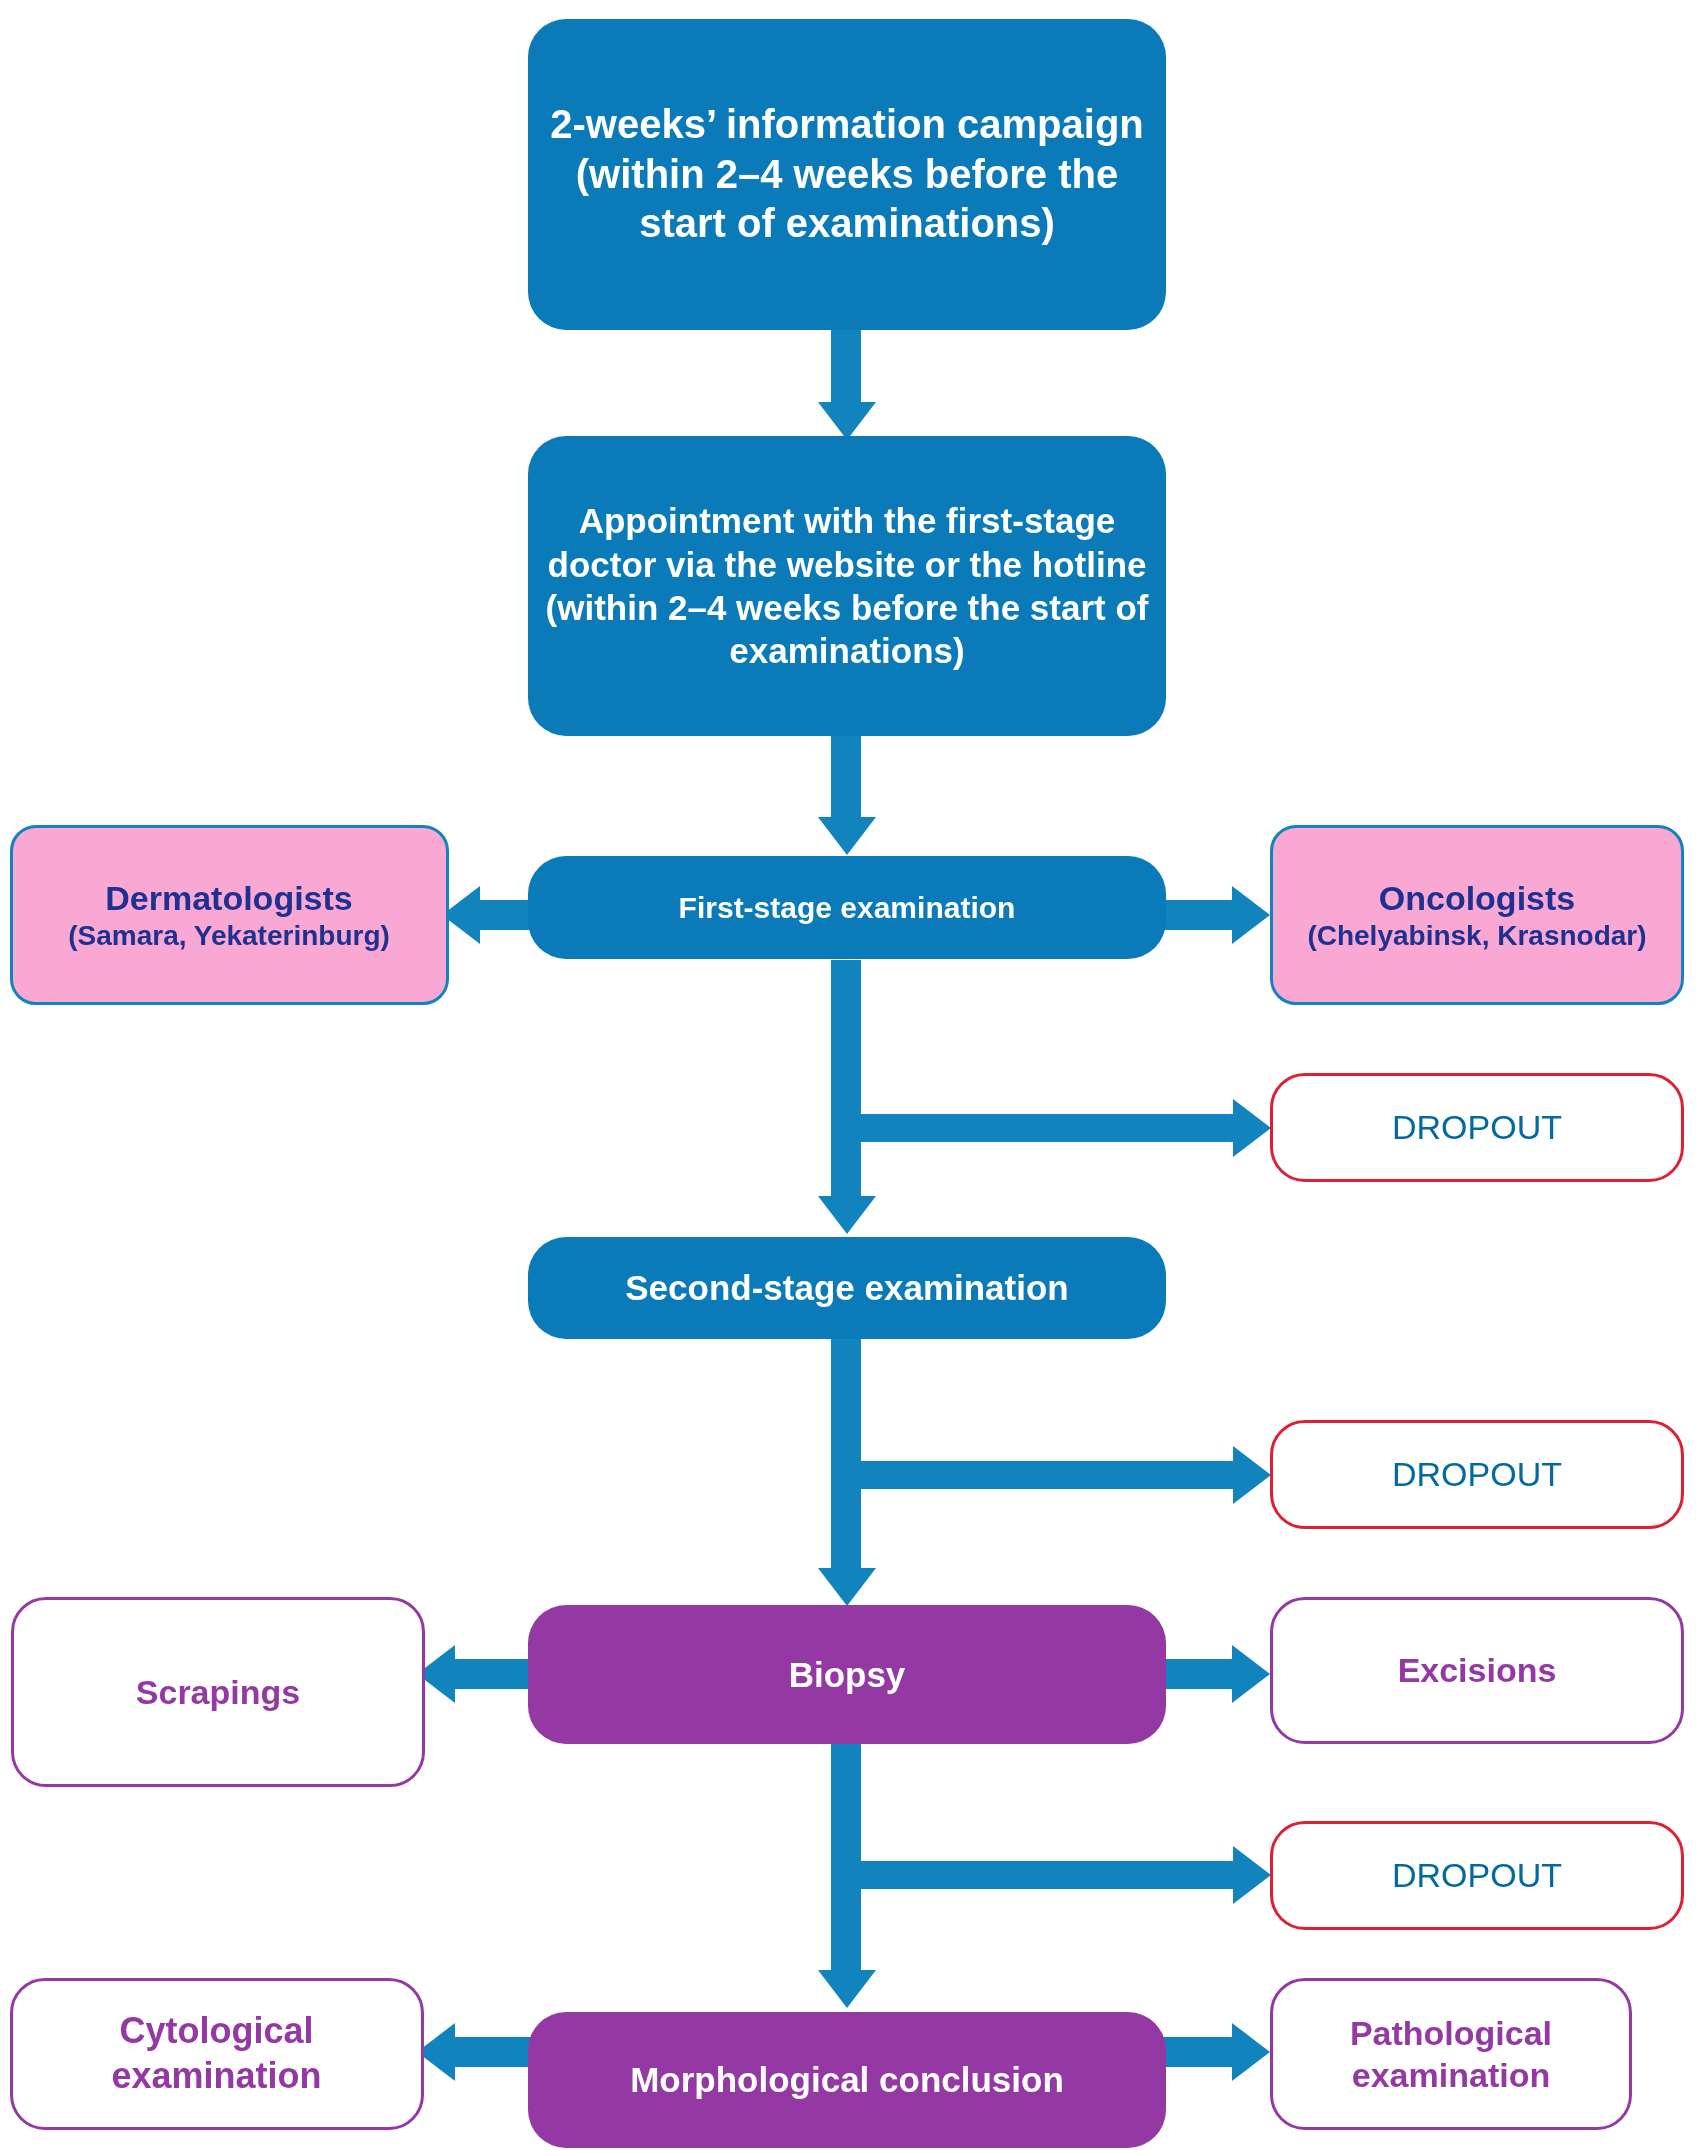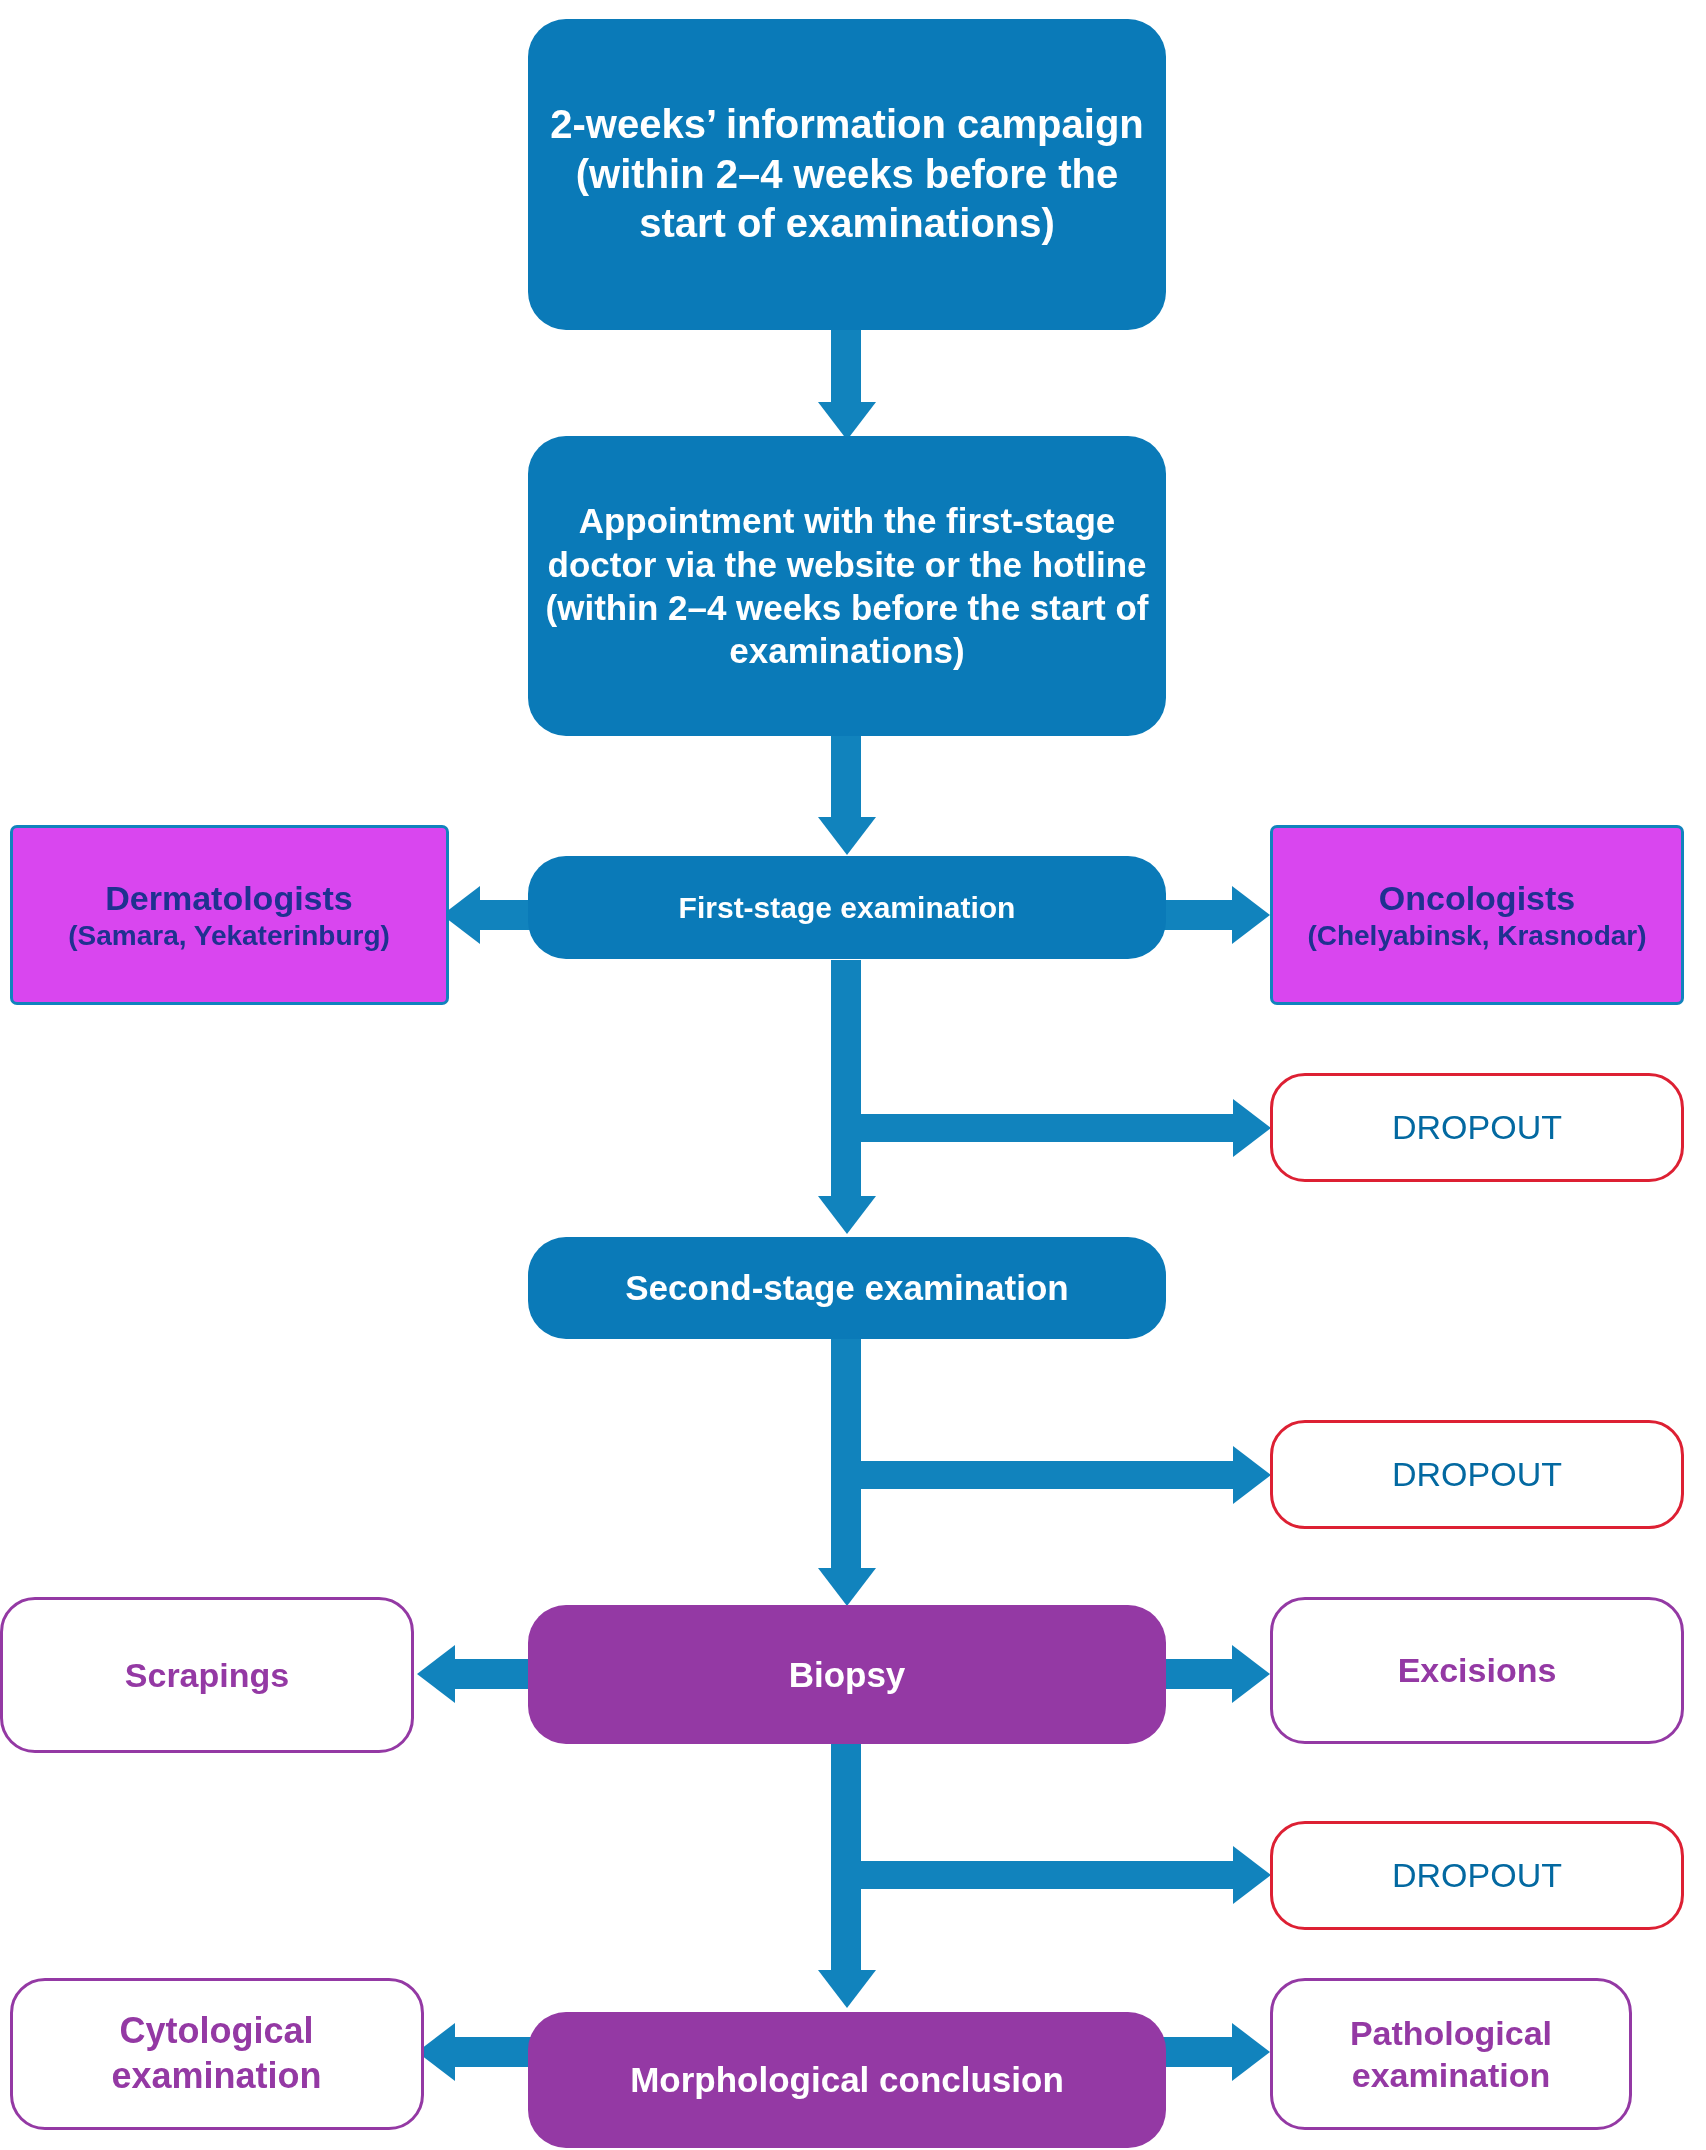--- a/index.html
+++ b/index.html
@@ -33,25 +33,25 @@
   }
   
   .purple{
     background:#9439a4;
     color:#ffffff;
     font-weight:bold;
     border-radius:38px;
   }
   
   .outline-blue{
-    background:#d946ef;
+    background:#f9a8d4;
     border:3.8px solid #1183bd;
     color:#1f3190;
     font-weight:bold;
-    border-radius:7px;
+    border-radius:26px;
   }
   .outline-red{
     background:#ffffff;
     border:3.8px solid #dd2033;
     color:#0369a1;
     font-weight:normal;
     border-radius:35px;
   }
   .outline-purple{
     background:#ffffff;
@@ -168,21 +168,21 @@
   </div>
 
   <div class="node blue" style="left:528px;top:1237px;width:638px;height:102px;font-size:35px;">
     <span class="txt">Second-stage examination</span>
   </div>
 
   <div class="node outline-red" style="left:1270px;top:1420px;width:414px;height:109px;font-size:34px;">
     <span class="txt">DROPOUT</span>
   </div>
 
-  <div class="node outline-purple" style="left:0;top:1597px;width:414px;height:156px;font-size:34px;">
+  <div class="node outline-purple" style="left:11px;top:1597px;width:414px;height:190px;font-size:34px;">
     <span class="txt">Scrapings</span>
   </div>
 
   <div class="node purple" style="left:528px;top:1605px;width:638px;height:139px;font-size:35px;">
     <span class="txt">Biopsy</span>
   </div>
 
   <div class="node outline-purple" style="left:1270px;top:1597px;width:414px;height:147px;font-size:34px;">
     <span class="txt">Excisions</span>
   </div>

